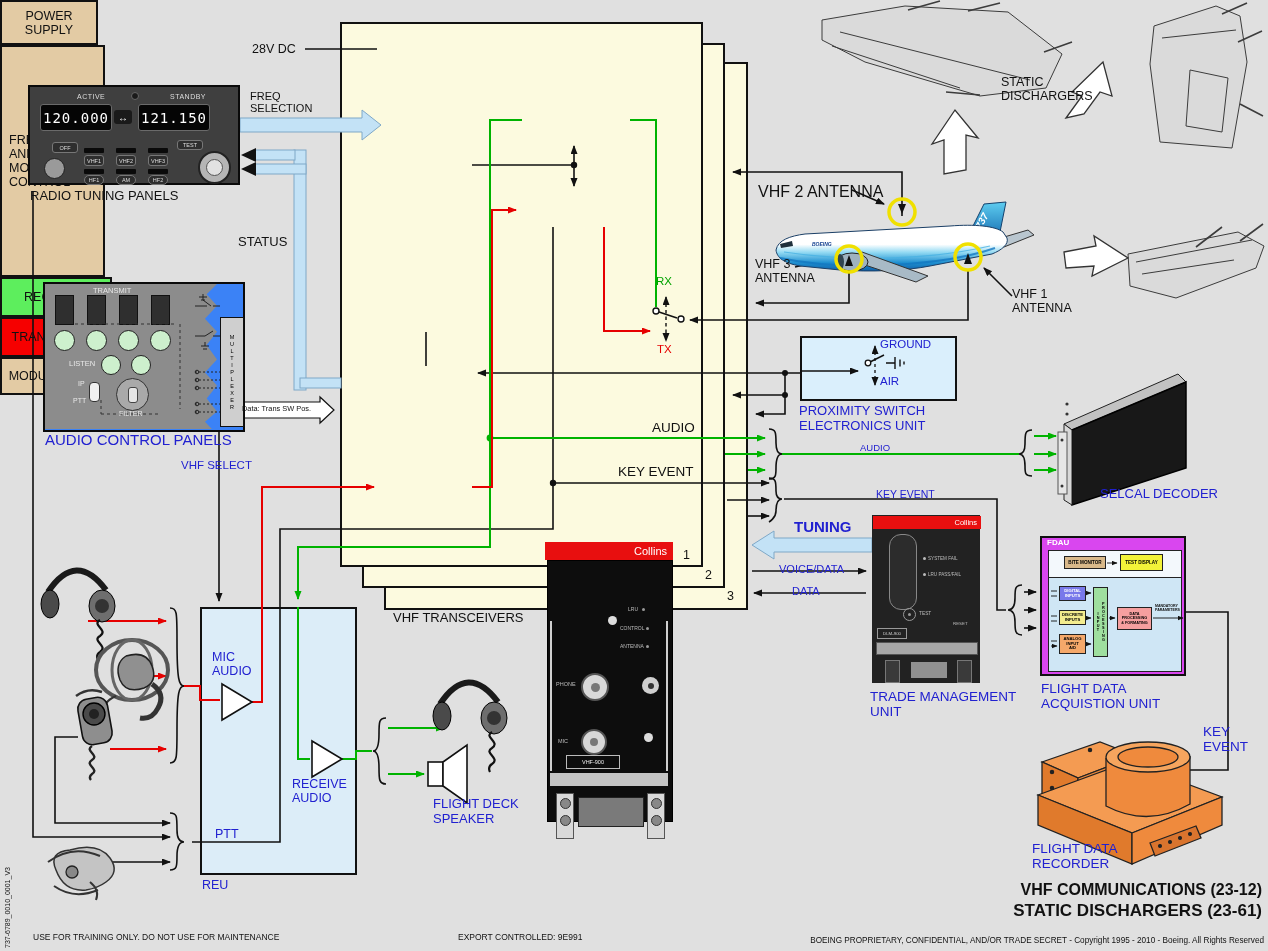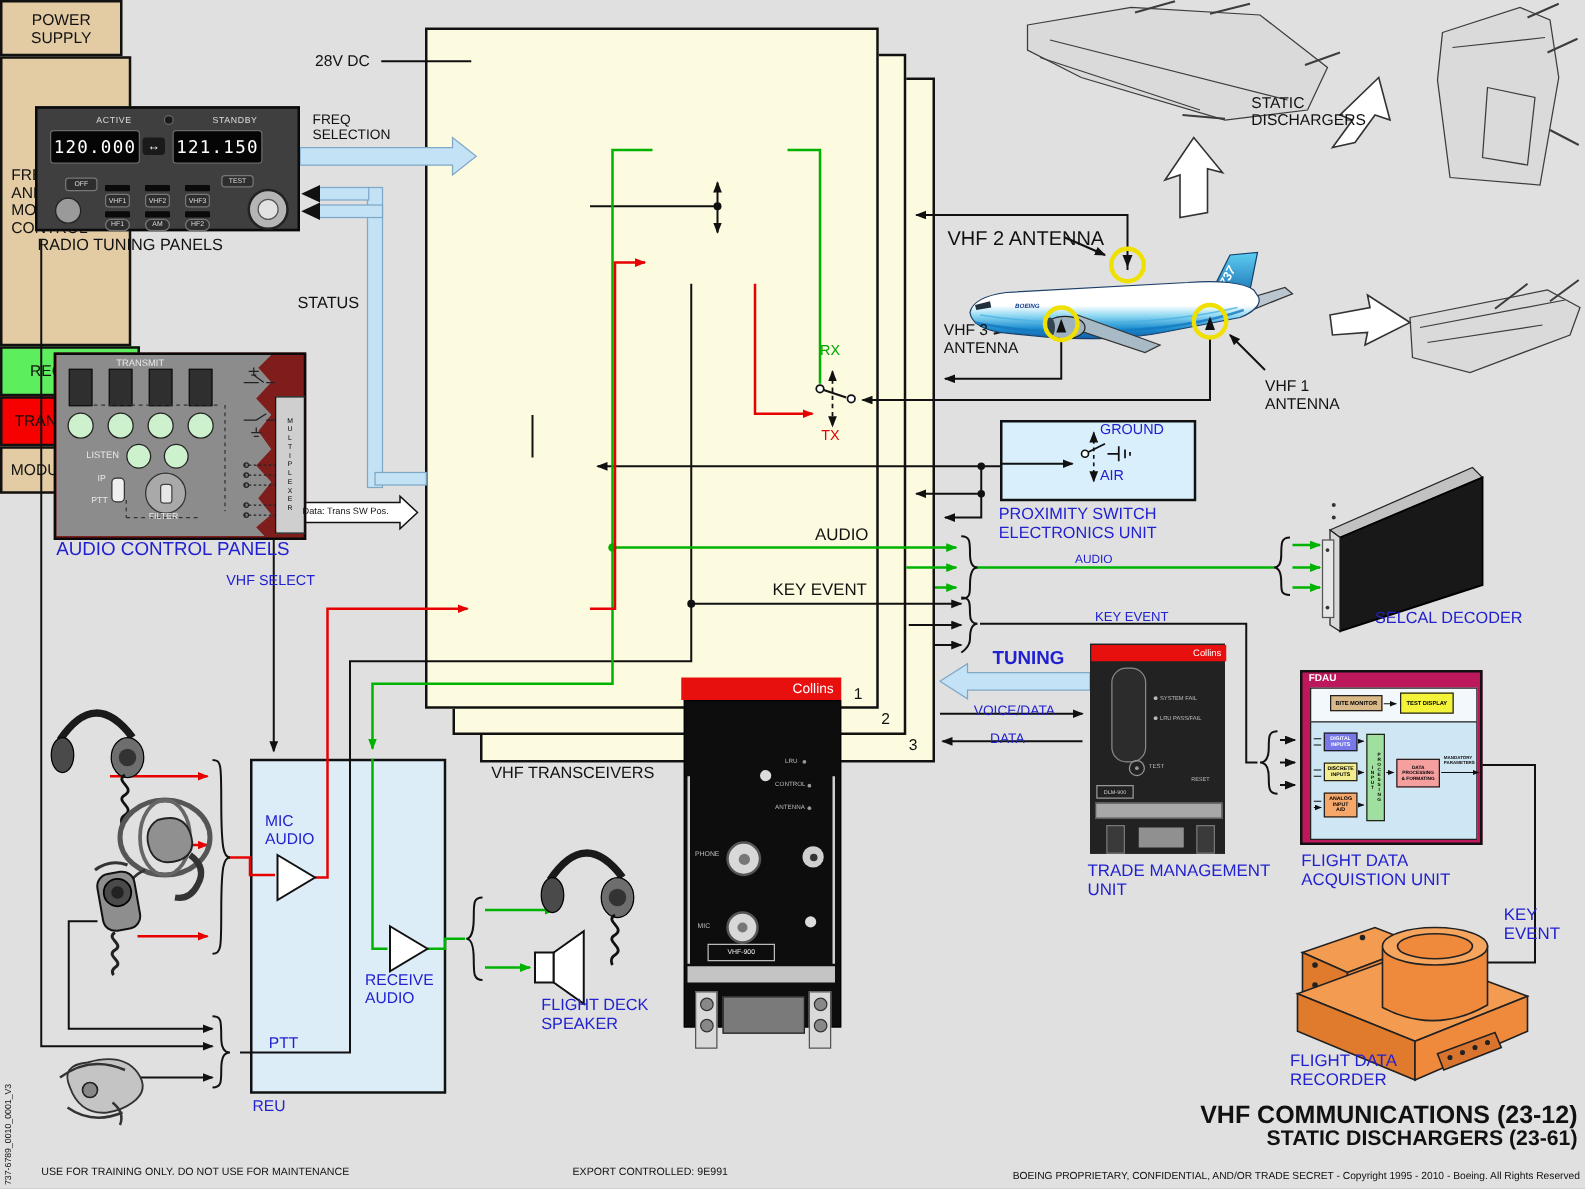--- a/index.html
+++ b/index.html
@@ -342,21 +342,21 @@
         <span>HF2</span>
       </div>
     <div class="btn" style="left:147px;top:53px;width:26px;height:10px;">
         <span>TEST</span>
       </div>
     <div class="abs" style="left:168px;top:64px;width:29px;height:29px;border-radius:50%;background:#b5b5b5;border:2px solid #222;display:flex;align-items:center;justify-content:center;">
         <div style="width:15px;height:15px;border-radius:50%;background:#e2e2e2;border:1px solid #555;"></div>
       </div>
   </div>
 
-  <div class="panel" style="left:43px;top:282px;width:202px;height:150px;background:#7f1d1d;border:2.5px solid #0a0a0a;">
+  <div class="panel" style="left:43px;top:282px;width:202px;height:150px;background:#3b82f6;border:2.5px solid #0a0a0a;">
     <div class="abs" style="left:0;top:0;width:172px;height:145px;background:#8c8c8c;clip-path:polygon(0 0,100% 0,94% 7%,100% 15%,93% 24%,100% 33%,94% 42%,100% 52%,93% 61%,100% 70%,94% 79%,100% 88%,93% 95%,97% 100%,0 100%);"></div>
     <div class="al" style="left:48px;top:3px;font-size:7.5px;color:#e8e8e8;">TRANSMIT</div>
     <div class="abs" style="left:10px;top:11px;width:17px;height:28px;background:#2f2f2f;border:1px solid #111;"></div>
     <div class="abs" style="left:42px;top:11px;width:17px;height:28px;background:#2f2f2f;border:1px solid #111;"></div>
     <div class="abs" style="left:74px;top:11px;width:17px;height:28px;background:#2f2f2f;border:1px solid #111;"></div>
     <div class="abs" style="left:106px;top:11px;width:17px;height:28px;background:#2f2f2f;border:1px solid #111;"></div>
     <div class="gcirc" style="left:9px;top:46px;width:21px;height:21px;"></div>
     <div class="gcirc" style="left:41px;top:46px;width:21px;height:21px;"></div>
     <div class="gcirc" style="left:73px;top:46px;width:21px;height:21px;"></div>
     <div class="gcirc" style="left:105px;top:46px;width:21px;height:21px;"></div>
@@ -445,21 +445,21 @@
     <div class="al" style="left:80px;top:106px;font-size:4.4px;color:#bbb;">RESET</div>
     <div class="abs" style="left:4px;top:112px;width:28px;height:9px;border:1px solid #999;color:#ccc;font-size:4.4px;display:flex;align-items:center;justify-content:center;">
         <span>DLM-900</span>
       </div>
     <div class="abs" style="left:3px;top:126px;width:100px;height:11px;background:#a8a8a8;border:1px solid #555;"></div>
     <div class="abs" style="left:12px;top:144px;width:13px;height:21px;background:#3a3a3a;border:1px solid #777;"></div>
     <div class="abs" style="left:84px;top:144px;width:13px;height:21px;background:#3a3a3a;border:1px solid #777;"></div>
     <div class="abs" style="left:38px;top:146px;width:36px;height:16px;background:#909090;"></div>
   </div>
 
-  <div class="panel" style="left:1040px;top:536px;width:146px;height:140px;background:#be185d;border:2px solid #111;box-sizing:border-box;">
+  <div class="panel" style="left:1040px;top:536px;width:146px;height:140px;background:#d946ef;border:2px solid #111;box-sizing:border-box;">
     <div class="al" style="left:5px;top:1px;font-size:8px;font-weight:bold;color:#fff;">FDAU</div>
     <div class="abs" style="left:6px;top:12px;width:132px;height:27px;background:#f3f8fc;border:1px solid #222;"></div>
     <div class="abs" style="left:6px;top:39px;width:132px;height:93px;background:#cfe6f5;border:1px solid #222;"></div>
     <div class="fbox" style="left:22px;top:18px;width:42px;height:13px;background:#d9b98a;font-size:4.6px;font-weight:bold;"><span>BITE MONITOR</span></div>
     <div class="fbox" style="left:78px;top:16px;width:43px;height:17px;background:#f3f339;font-size:4.6px;font-weight:bold;"><span>TEST DISPLAY</span></div>
     <div class="fbox" style="left:17px;top:48px;width:27px;height:15px;background:#7878ea;color:#fff;font-size:4.2px;font-weight:bold;"><span>DIGITAL
 INPUTS</span></div>
     <div class="fbox" style="left:17px;top:72px;width:27px;height:15px;background:#f3ec8e;font-size:4.2px;font-weight:bold;"><span>DISCRETE
 INPUTS</span></div>
     <div class="fbox" style="left:17px;top:96px;width:27px;height:20px;background:#f5a86a;font-size:4.2px;font-weight:bold;"><span>ANALOG
@@ -499,21 +499,21 @@
 SELECTION</div>
   <div class="al" style="left:238px;top:235px;font-size:13px;">STATUS</div>
   <div class="al" style="left:393px;top:611px;font-size:13px;">VHF TRANSCEIVERS</div>
   <div class="al" style="left:652px;top:420px;font-size:13.5px;">AUDIO</div>
   <div class="al" style="left:618px;top:464px;font-size:13.5px;">KEY EVENT</div>
   <div class="al" style="left:656px;top:275px;font-size:11.5px;color:#00a300;">RX</div>
   <div class="al" style="left:657px;top:343px;font-size:11.5px;color:#e60000;">TX</div>
   <div class="al" style="left:758px;top:183px;font-size:16px;">VHF 2 ANTENNA</div>
   <div class="al" style="left:755px;top:257px;font-size:12.5px;">VHF 3
 ANTENNA</div>
-  <div class="al" style="left:1012px;top:287px;font-size:12.5px;margin-top:15px;">VHF 1
+  <div class="al" style="left:1012px;top:287px;font-size:12.5px;">VHF 1
 ANTENNA</div>
   <div class="al" style="left:1001px;top:75px;font-size:12.5px;">STATIC
 DISCHARGERS</div>
   <div class="al bl" style="left:880px;top:338px;font-size:11.5px;">GROUND</div>
   <div class="al bl" style="left:880px;top:375px;font-size:11.5px;">AIR</div>
   <div class="al bl" style="left:799px;top:404px;font-size:13px;">PROXIMITY SWITCH
 ELECTRONICS UNIT</div>
   <div class="al bl" style="left:860px;top:443px;font-size:9.5px;">AUDIO</div>
   <div class="al bl" style="left:876px;top:489px;font-size:10.5px;">KEY EVENT</div>
   <div class="al bl" style="left:794px;top:519px;font-size:15px;font-weight:bold;">TUNING</div>
@@ -531,19 +531,19 @@
   <div class="al bl" style="left:212px;top:650px;font-size:12.5px;">MIC
 AUDIO</div>
   <div class="al bl" style="left:292px;top:777px;font-size:12.5px;">RECEIVE
 AUDIO</div>
   <div class="al bl" style="left:215px;top:827px;font-size:12.5px;">PTT</div>
   <div class="al bl" style="left:202px;top:878px;font-size:12.5px;">REU</div>
   <div class="al bl" style="left:433px;top:797px;font-size:13px;">FLIGHT DECK
 SPEAKER</div>
   <div class="al" style="left:242px;top:405px;font-size:7.4px;">Data: Trans SW Pos.</div>
 
-  <div class="al" style="right:6px;top:881px;font-size:20px;font-weight:bold;text-align:left;">VHF COMMUNICATIONS  (23-12)</div>
+  <div class="al" style="right:6px;top:881px;font-size:16px;font-weight:bold;text-align:left;">VHF COMMUNICATIONS  (23-12)</div>
   <div class="al" style="right:6px;top:901px;font-size:17px;font-weight:bold;text-align:right;">STATIC DISCHARGERS (23-61)</div>
   <div class="al" style="left:33px;top:933px;font-size:8.5px;">USE FOR TRAINING ONLY. DO NOT USE FOR MAINTENANCE</div>
   <div class="al" style="left:458px;top:933px;font-size:8.5px;">EXPORT CONTROLLED: 9E991</div>
   <div class="al" style="right:4px;top:936px;font-size:8.2px;">BOEING PROPRIETARY, CONFIDENTIAL, AND/OR TRADE SECRET - Copyright 1995 - 2010 - Boeing. All Rights Reserved</div>
   <div class="al" style="left:4px;top:948px;font-size:7px;transform:rotate(-90deg);transform-origin:0 0;white-space:nowrap;">737-6789_0010_0001_V3</div>
 </div>
 
 </body></html>

